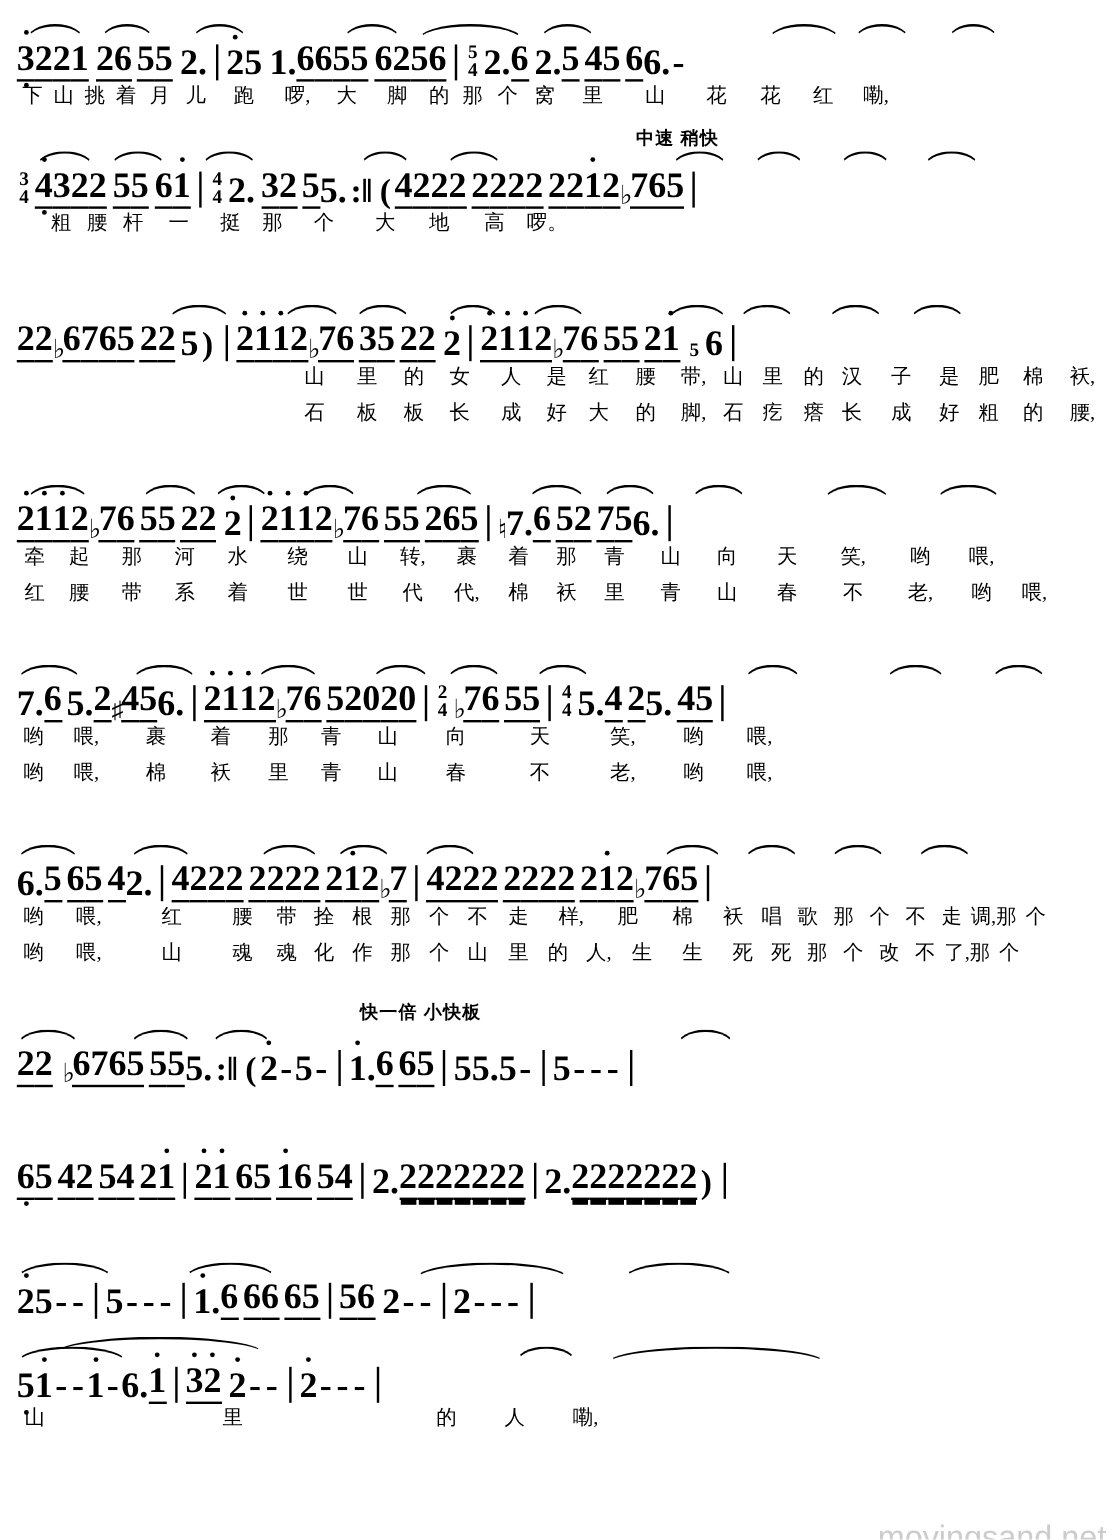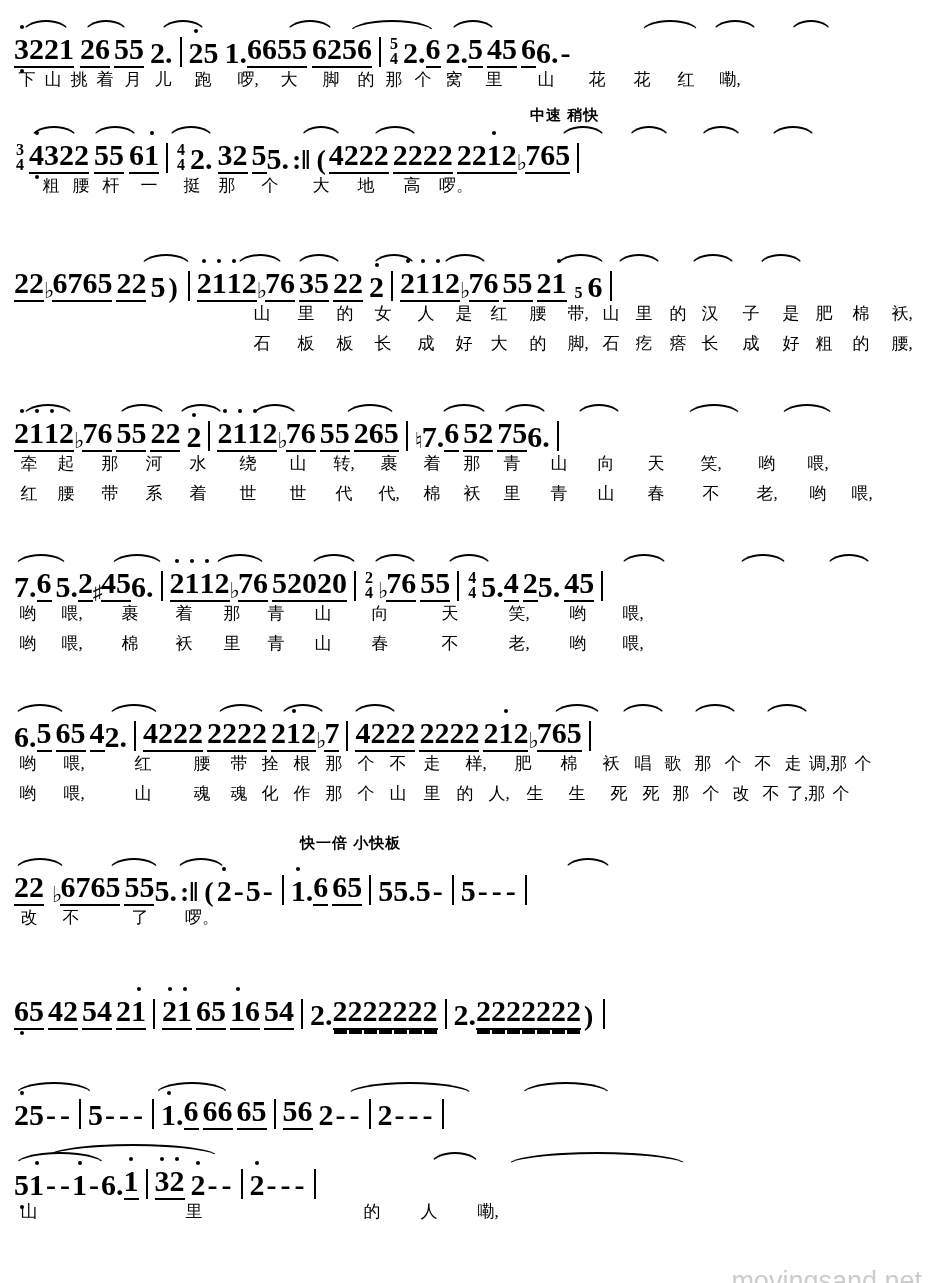--- a/index.html
+++ b/index.html
@@ -637,23 +637,20 @@
         <span class="dot">.</span>
       <span class="note"><span class="num">5</span></span>
       <span class="dash">-</span>
       <span class="bar"></span>
       <span class="note"><span class="num">5</span></span>
       <span class="dash">-</span>
         <span class="dash">-</span>
         <span class="dash">-</span>
       <span class="bar"></span>
     </div>
-    <div class="lyric-row">
-      <span class="ly" style="width:30px">改</span><span class="ly" style="width:54px">不</span><span class="ly" style="width:84px">了</span><span class="ly" style="width:40px">啰。</span>
-    </div>
   </div>
 
   <div class="system" style="margin-top:44px;">
     <div class="notation-row">
       <span class="note lo e1"><span class="num">6</span></span>
       <span class="note e1"><span class="num">5</span></span>
       <span class="spacer" style="width:4px"></span>
       <span class="note e1"><span class="num">4</span></span>
       <span class="note e1"><span class="num">2</span></span>
       <span class="spacer" style="width:4px"></span>

